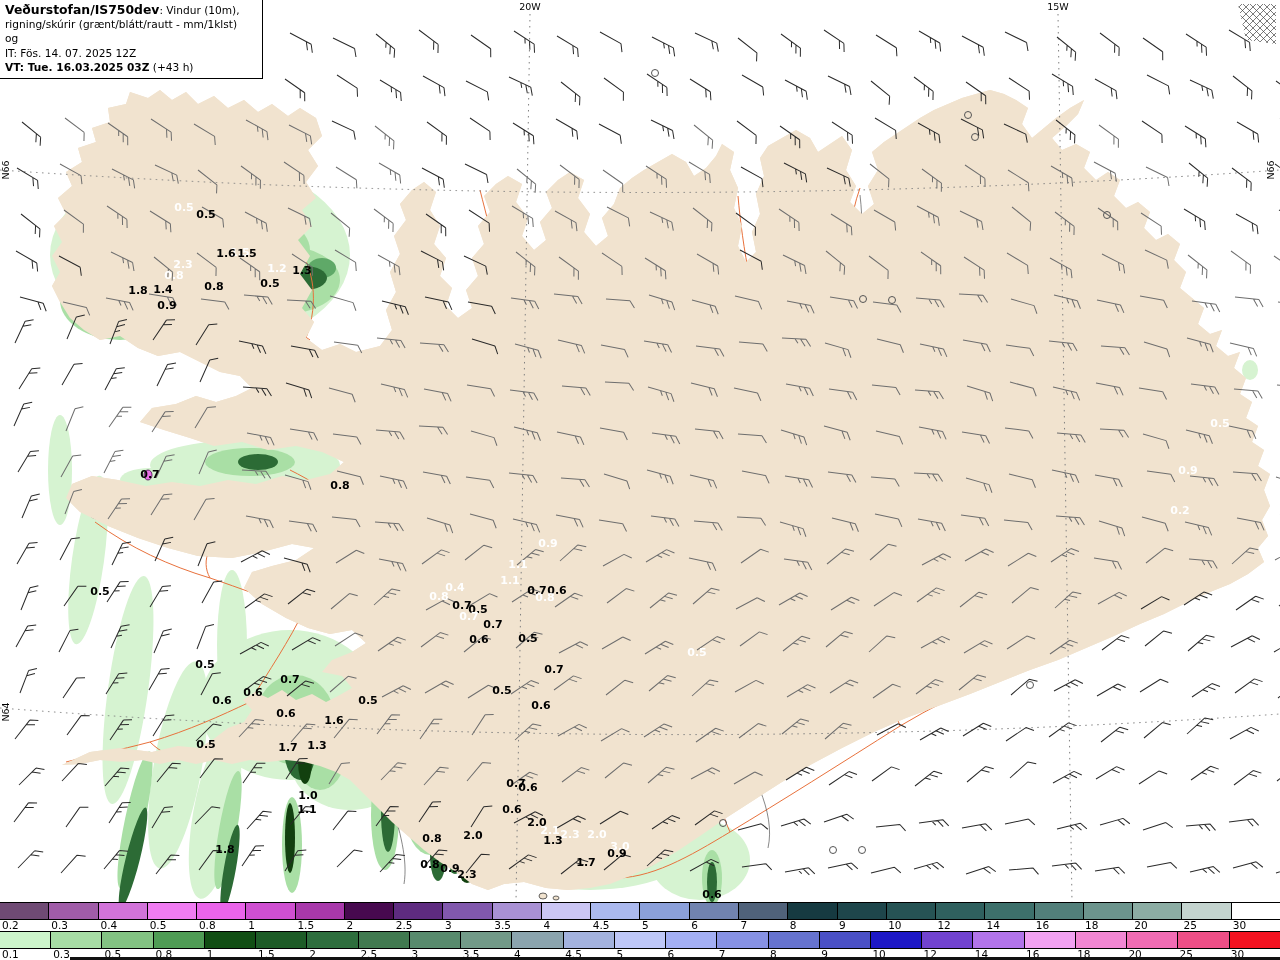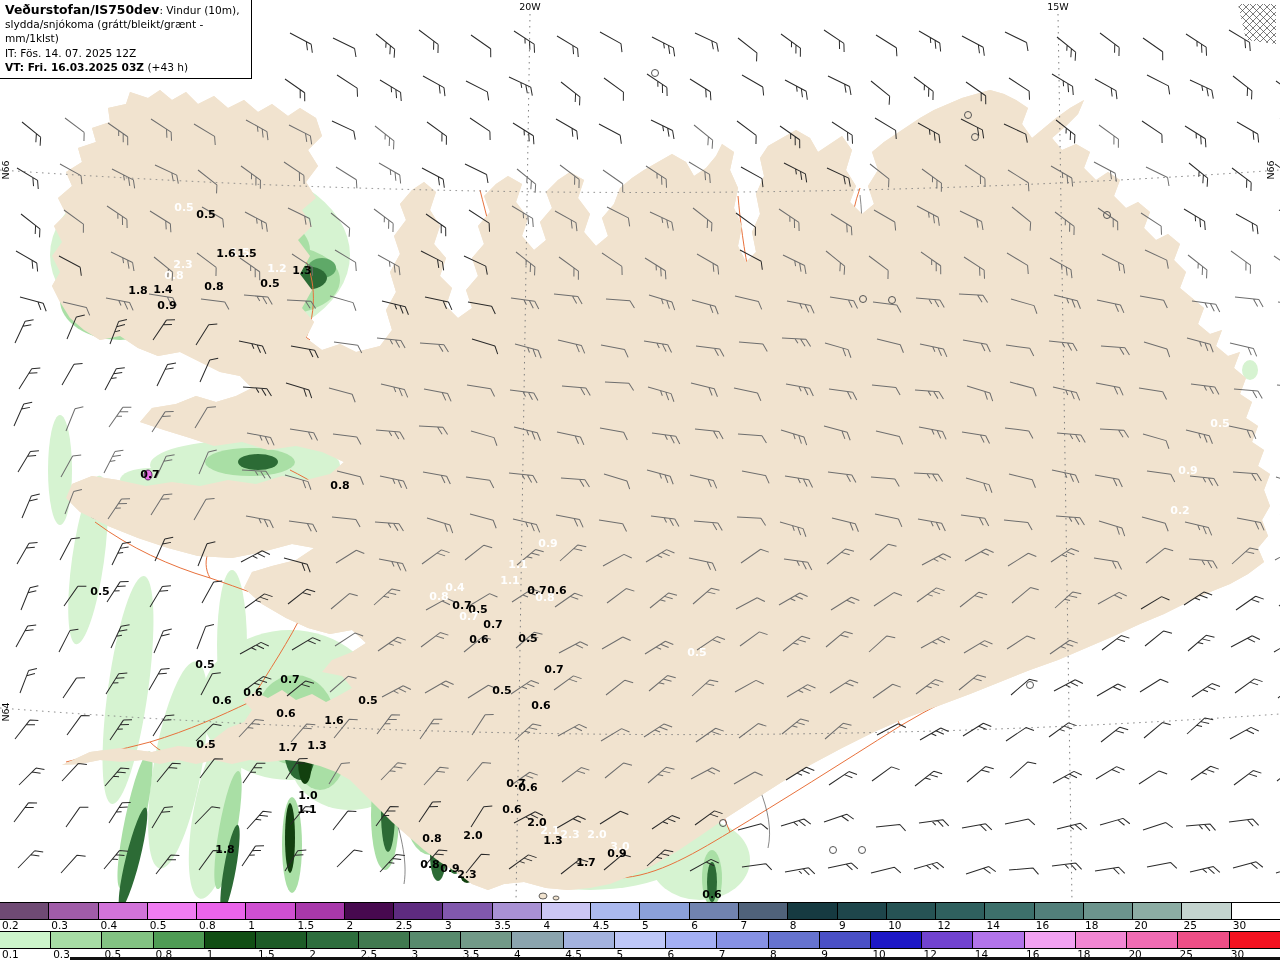--- a/index.html
+++ b/index.html
@@ -2,21 +2,21 @@
 <html><head>
 <meta charset="utf-8">
 <style>
   html,body{margin:0;padding:0;background:#fff;}
   .page{position:relative;width:1280px;height:960px;overflow:hidden;background:#fff;
         font-family:"DejaVu Sans","Liberation Sans",sans-serif;}
   #mapsvg{position:absolute;left:0;top:0;}
   
   .titlebox{position:absolute;left:0;top:0;width:237px;background:#fff;
     border-right:1px solid #000;border-bottom:1px solid #000;
-    padding:3px 9px 4px 5px;z-index:5;font-size:10.6px;line-height:14.2px;color:#000;}
+    padding:3px 20px 4px 5px;z-index:5;font-size:10.6px;line-height:14.2px;color:#000;}
   .titlebox .b{font-weight:bold;}
   .titlebox .l1b{font-size:12.4px;}
   
   .cbpanel{position:absolute;left:0;top:902px;width:1280px;height:58px;background:#fff;z-index:4;}
   .cbar{display:flex;height:18px;border-top:1px solid #000;border-bottom:1px solid #000;box-sizing:border-box;}
   .cbar .seg{flex:1 1 0;border-left:1px solid #000;box-sizing:border-box;}
   .cbar .seg:first-child{border-left:none;}
   .lrow{position:relative;height:11px;background:#fff;}
   .lrow span{position:absolute;top:0;font-size:10.5px;line-height:11px;color:#000;white-space:nowrap;}
   .bstrip{position:absolute;left:70px;right:0;bottom:0;height:3px;background:#111;}
@@ -2073,23 +2073,23 @@
         <text x="530" y="10" class="glab">20W</text>
         <text x="1058" y="10" class="glab">15W</text>
         <text transform="translate(9 170) rotate(-90)" class="glab">N66</text>
         <text transform="translate(1274 170) rotate(-90)" class="glab">N66</text>
         <text transform="translate(9 712) rotate(-90)" class="glab">N64</text>
       </g>
 </svg>
 
 <div class="titlebox">
   <div><span class="b l1b">Veðurstofan/IS750dev</span><span>: Vindur (10m),</span></div>
-  <div>slydda/snjókoma (grátt/bleikt/grænt - mm/1klst)</div>
+  <div>rigning/skúrir (grænt/blátt/rautt - mm/1klst) og</div>
   <div>IT: Fös. 14. 07. 2025 12Z</div>
-  <div><span class="b">VT: Fri. 16.03.2025 03Z</span><span> (+43 h)</span></div>
+  <div><span class="b">VT: Tue. 16.03.2025 03Z</span><span> (+43 h)</span></div>
 </div>
 
 <div class="cbpanel">
   <div class="cbar" id="bar1">
         <div class="seg" style="background: rgb(111, 74, 116);"></div>
         <div class="seg" style="background: rgb(160, 92, 168);"></div>
         <div class="seg" style="background: rgb(210, 115, 218);"></div>
         <div class="seg" style="background: rgb(240, 124, 242);"></div>
         <div class="seg" style="background: rgb(234, 100, 234);"></div>
         <div class="seg" style="background: rgb(207, 79, 209);"></div>

